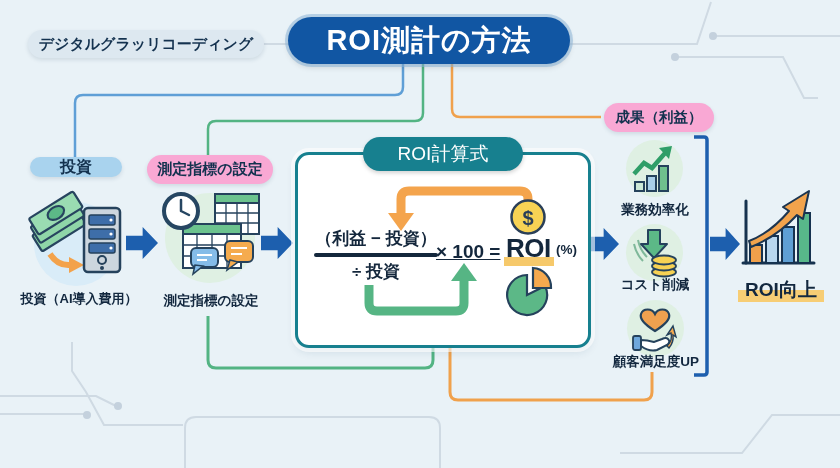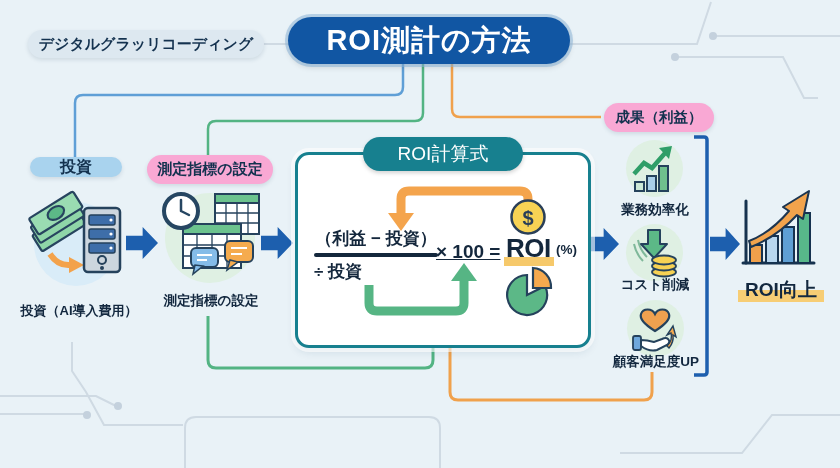--- a/index.html
+++ b/index.html
@@ -97,21 +97,21 @@
       <rect x="65" y="53" width="26" height="10" rx="2"></rect>
     </g>
     <g fill="#ffffff">
         <circle cx="87" cy="30" r="1.6"></circle>
         <circle cx="87" cy="44" r="1.6"></circle>
         <circle cx="87" cy="58" r="1.6"></circle>
       </g>
     <circle cx="78" cy="70" r="4" fill="none" stroke="#25425c" stroke-width="2"></circle>
     <circle cx="78" cy="78" r="2" fill="#25425c"></circle>
   </svg>
-  <div class="caption" style="left:6px;top:290px;width:146px;font-size:13px;margin-top:12px;">投資（AI導入費用）</div>
+  <div class="caption" style="left:6px;top:290px;width:146px;font-size:13px;">投資（AI導入費用）</div>
 
   <div class="flow-arrow" style="left:126px;top:227px;"></div>
 
   <div class="pill pill-green" style="left:147px;top:155px;width:126px;height:29px;font-size:15px;">
     <span>測定指標の設定</span>
   </div>
   <svg class="abs" style="left:153px;top:186px;z-index:2;" width="114" height="102" viewBox="0 0 114 102">
     <circle cx="57" cy="52" r="45" fill="#dff0e3"></circle>
     <g>
       <rect x="62" y="8" width="44" height="40" fill="#ffffff" stroke="#25425c" stroke-width="2"></rect>
@@ -151,21 +151,21 @@
         <circle cx="230" cy="62" r="16.5" fill="#f7d254" stroke="#2a3f58" stroke-width="2.5"></circle>
         <text x="230" y="70" text-anchor="middle" font-size="20" font-weight="bold" fill="#2a3f58">$</text>
       </g>
       <g>
         <path d="M229,120 A20,20 0 1 0 247,131 L229,140 Z" fill="#5cb887" stroke="#25425c" stroke-width="2.2"></path>
         <path d="M235,133 V113 A19,19 0 0 1 253,133 Z" fill="#f5a94e" stroke="#25425c" stroke-width="2.2"></path>
       </g>
     </svg>
     <div class="ftext" style="left:10px;top:72px;width:136px;text-align:center;font-size:17px;">（利益 − 投資）</div>
     <div class="fline"></div>
-    <div class="ftext" style="left:16px;top:105px;width:124px;text-align:left;font-size:17px;">÷ 投資</div>
+    <div class="ftext" style="left:16px;top:105px;width:124px;text-align:center;font-size:17px;">÷ 投資</div>
     <div class="ftext" style="left:138px;top:86px;font-size:19px;text-decoration:underline;">× 100 =</div>
     <div class="fhl"></div>
     <div class="ftext" style="left:208px;top:78px;font-size:26px;letter-spacing:-0.5px;">ROI</div>
     <div class="ftext" style="left:258px;top:87px;font-size:13.5px;">(%)</div>
   </div>
 
   <div class="flow-arrow" style="left:587px;top:228px;"></div>
 
   <div class="pill pill-green" style="left:604px;top:103px;width:110px;height:29px;font-size:14.5px;">
     <span>成果（利益）</span>

